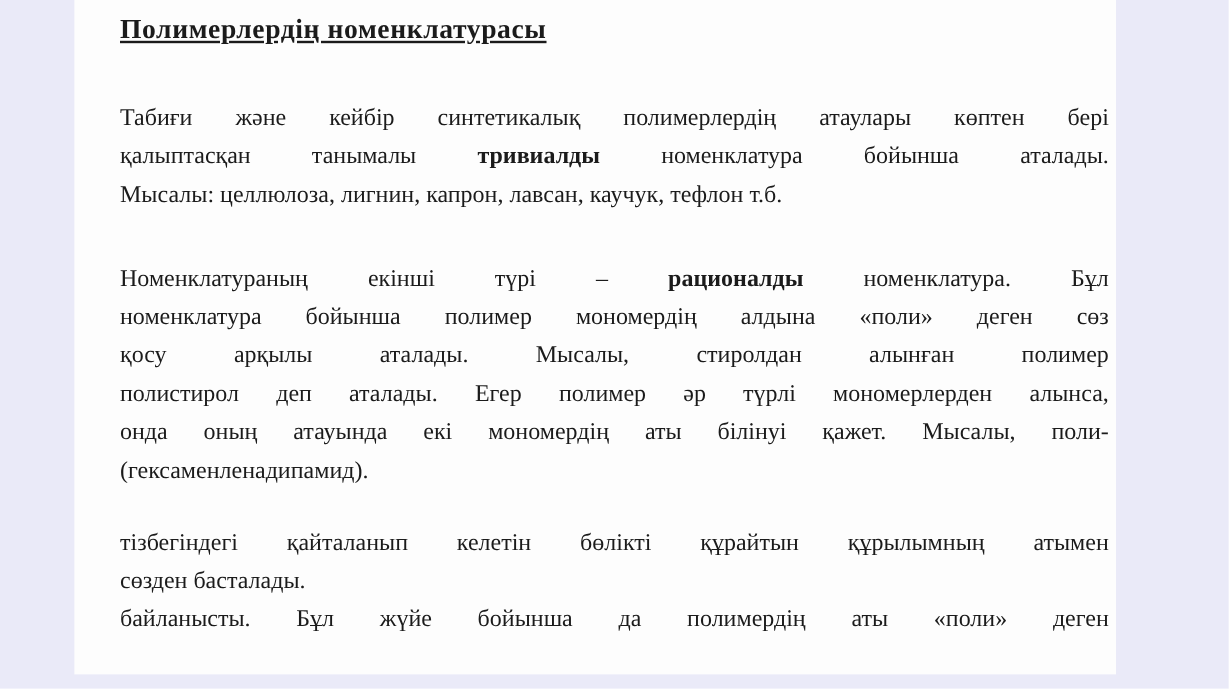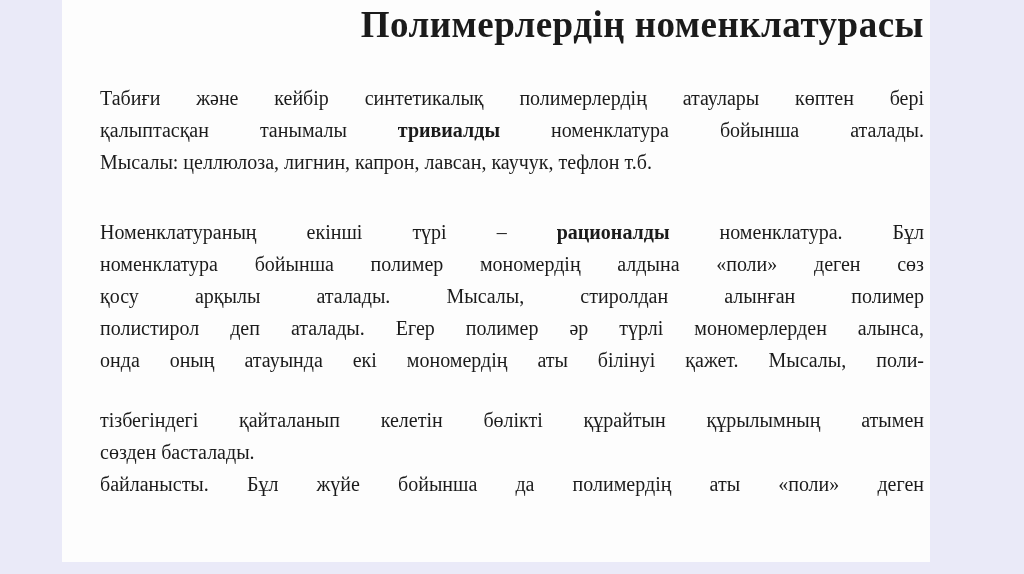--- a/index.html
+++ b/index.html
@@ -18,25 +18,26 @@
     top: 0;
     width: 868px;
     height: 562px;
     background: #fdfdfd;
   }
   .content {
     padding: 0 6px 0 38px;
   }
   .title {
     margin: 8px 0 0 0;
-    font-size: 37px;
+    font-size: 23px;
     line-height: 34px;
     font-weight: bold;
-    text-align: right;
+    text-align: left;
     letter-spacing: 0.5px;
+    text-decoration: underline;
   }
   .para {
     margin: 0;
     font-size: 20px;
     line-height: 32px;
   }
   .para .line {
     text-align: justify;
     text-align-last: justify;
   }
@@ -63,20 +64,21 @@
         <div class="line"><span>қалыптасқан танымалы </span><b>тривиалды</b><span> номенклатура бойынша аталады.</span></div>
         <div class="line last"><span>Мысалы: целлюлоза, лигнин, капрон, лавсан, каучук, тефлон т.б.</span><b></b><span></span></div>
       </div>
 
       <div class="para p2">
         <div class="line"><span>Номенклатураның екінші түрі – </span><b>рационалды</b><span> номенклатура. Бұл</span></div>
         <div class="line"><span>номенклатура бойынша полимер мономердің алдына «поли» деген сөз</span><b></b><span></span></div>
         <div class="line"><span>қосу арқылы аталады. Мысалы, стиролдан алынған полимер</span><b></b><span></span></div>
         <div class="line"><span>полистирол деп аталады. Егер полимер әр түрлі мономерлерден алынса,</span><b></b><span></span></div>
         <div class="line"><span>онда оның атауында екі мономердің аты білінуі қажет. Мысалы, поли-</span><b></b><span></span></div>
+        <div class="line last"><span>(гексаменленадипамид).</span><b></b><span></span></div>
       </div>
 
       <div class="para p3">
         <div class="line"><span>тізбегіндегі қайталанып келетін бөлікті құрайтын құрылымның атымен</span><b></b><span></span></div>
         <div class="line last"><span>сөзден басталады.</span><b></b><span></span></div>
         <div class="line"><span>байланысты. Бұл жүйе бойынша да полимердің аты «поли» деген</span><b></b><span></span></div>
       </div>
 
     </div>
   </div>

